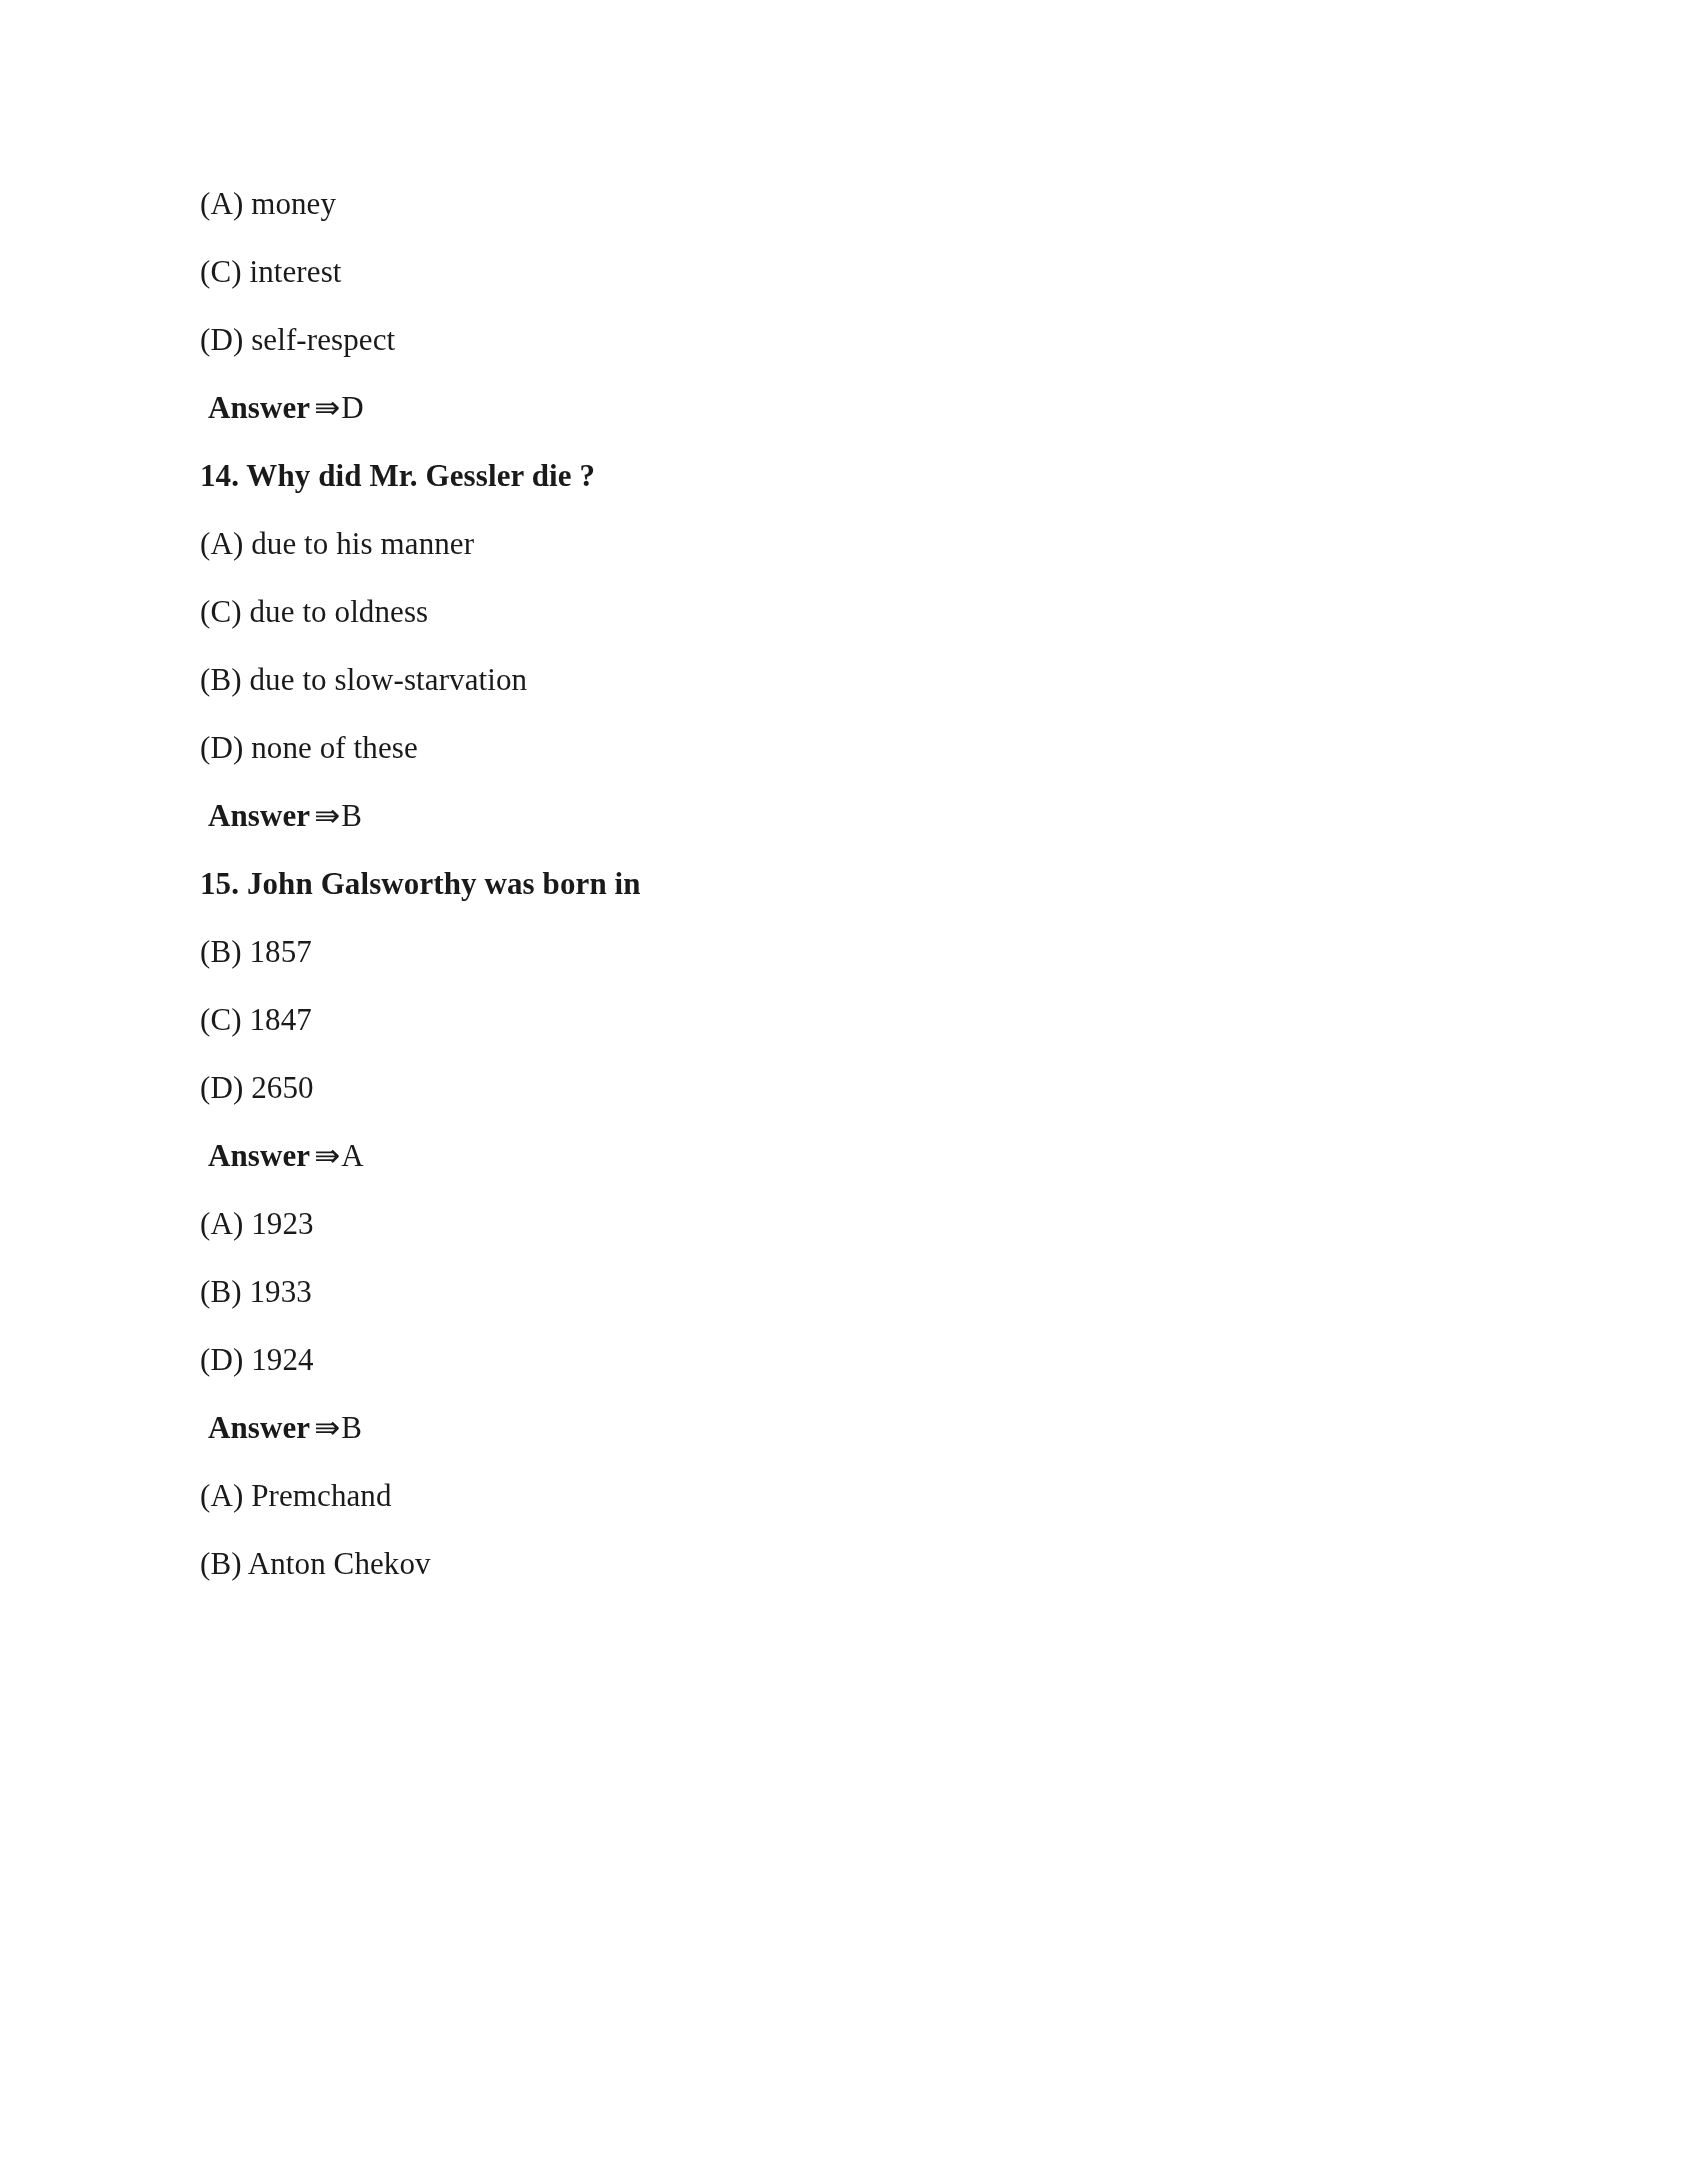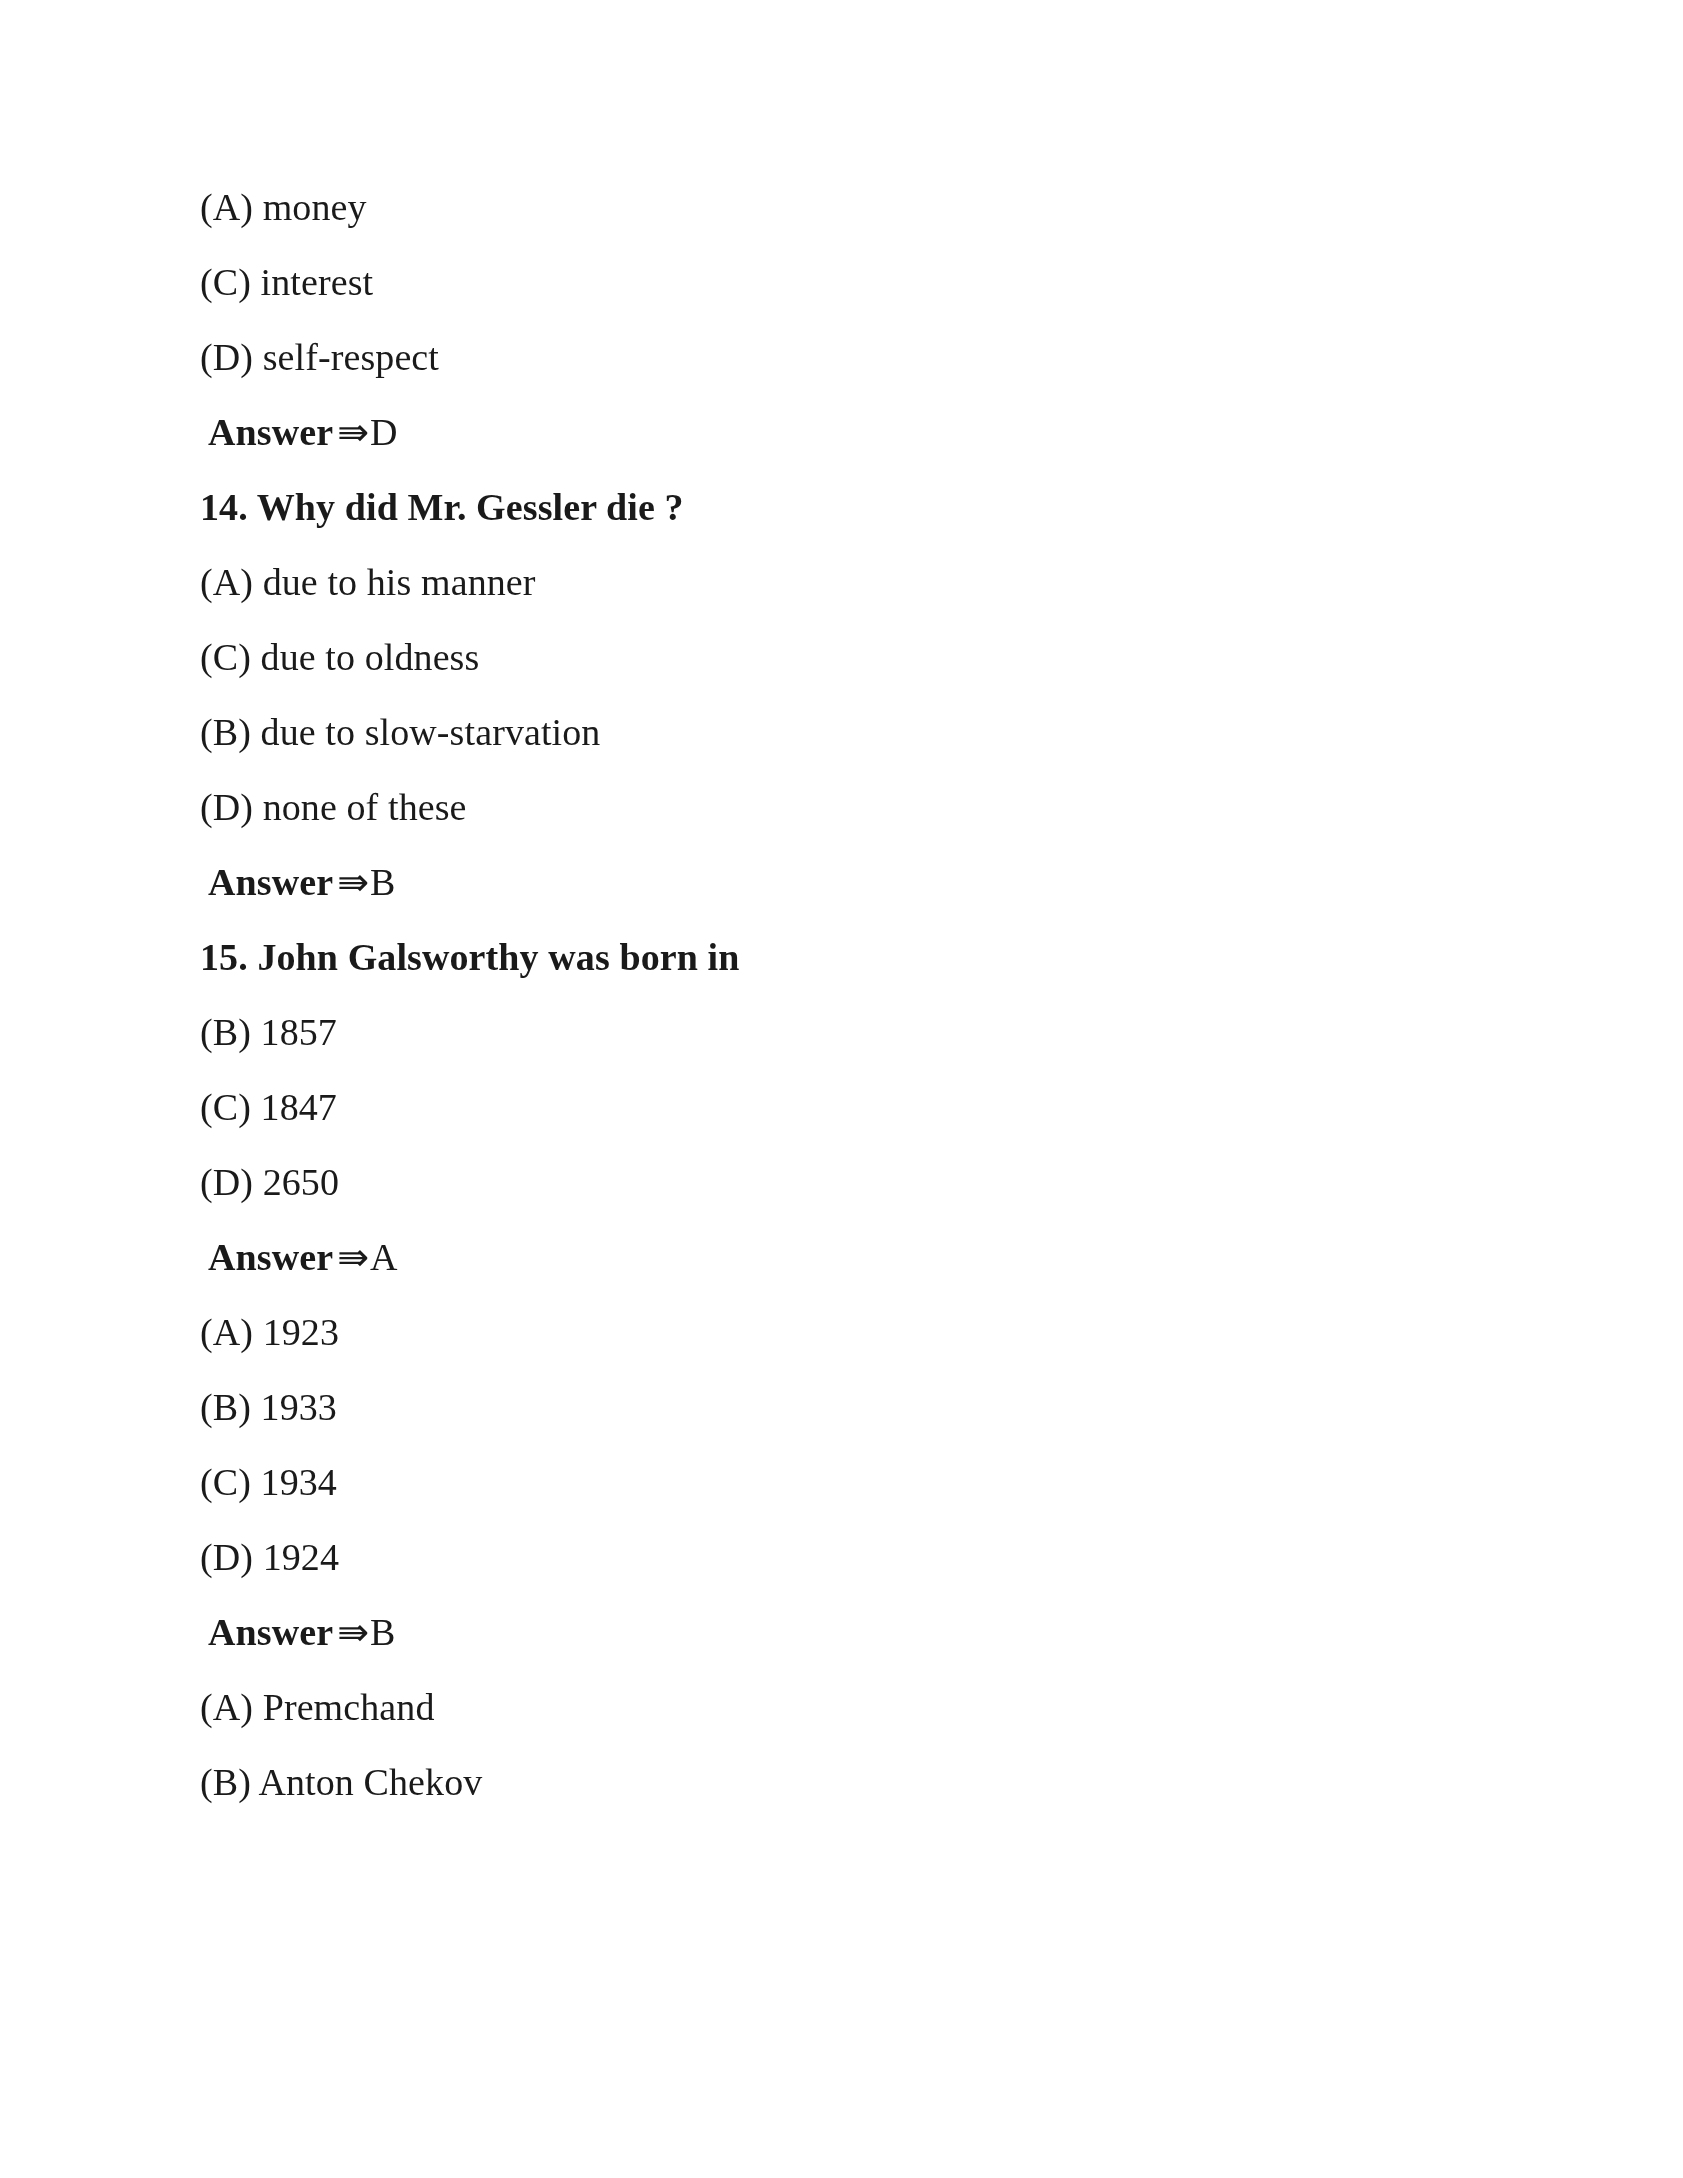--- a/index.html
+++ b/index.html
@@ -18,21 +18,21 @@
     width: 1683px;
     height: 2178px;
     background: #ffffff;
     box-sizing: border-box;
     padding: 188px 198px 119px 198px;
   }
   .content {
     width: 1139px;
   }
   .option, .question, .answer {
-    font-size: 38px;
+    font-size: 31px;
     line-height: 1.0;
     letter-spacing: 0.1px;
   }
   .option {
     margin: 0 0 37px 0;
     padding-left: 2px;
   }
   .question {
     font-weight: bold;
     margin: 0 0 37px 0;
@@ -69,20 +69,19 @@
       <div class="option block">(B) due to slow-starvation</div>
       <div class="option block">(D) none of these</div>
       <div class="answer block"><span>Answer</span><span class="arrow">⇛</span><span class="ans-value">B</span></div>
       <div class="question block">15. John Galsworthy was born in</div>
       <div class="option block">(B) 1857</div>
       <div class="option block">(C) 1847</div>
       <div class="option block">(D) 2650</div>
       <div class="answer block"><span>Answer</span><span class="arrow">⇛</span><span class="ans-value">A</span></div>
       <div class="option block">(A) 1923</div>
       <div class="option block">(B) 1933</div>
-      <div class="option block">(C) 1934</div>
       <div class="option block">(D) 1924</div>
       <div class="answer block"><span>Answer</span><span class="arrow">⇛</span><span class="ans-value">B</span></div>
       <div class="option block">(A) Premchand</div>
       <div class="option block">(B) Anton Chekov</div>
     </div>
 </div>
 
 
 </body></html>

